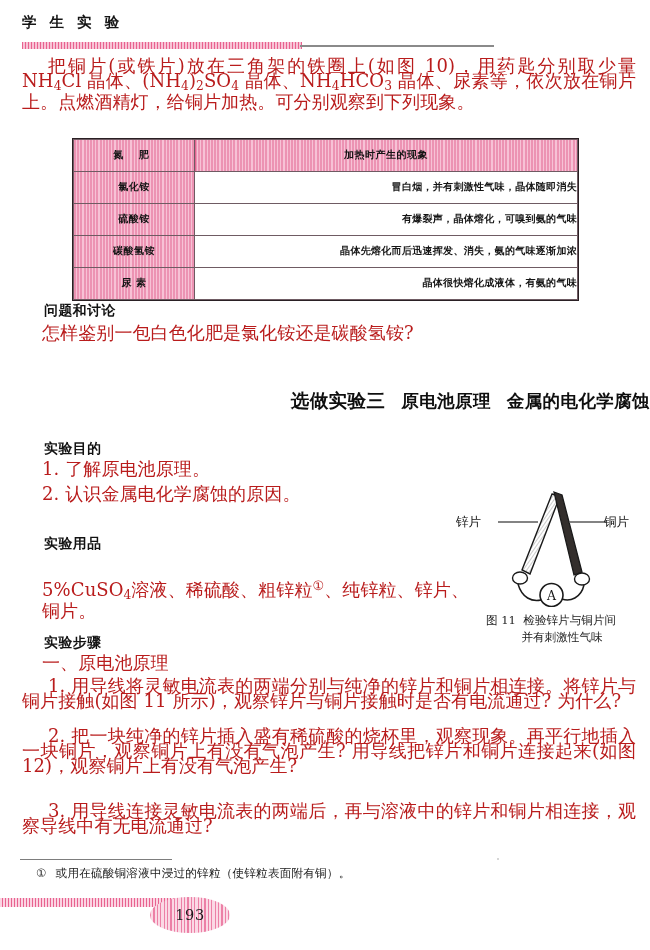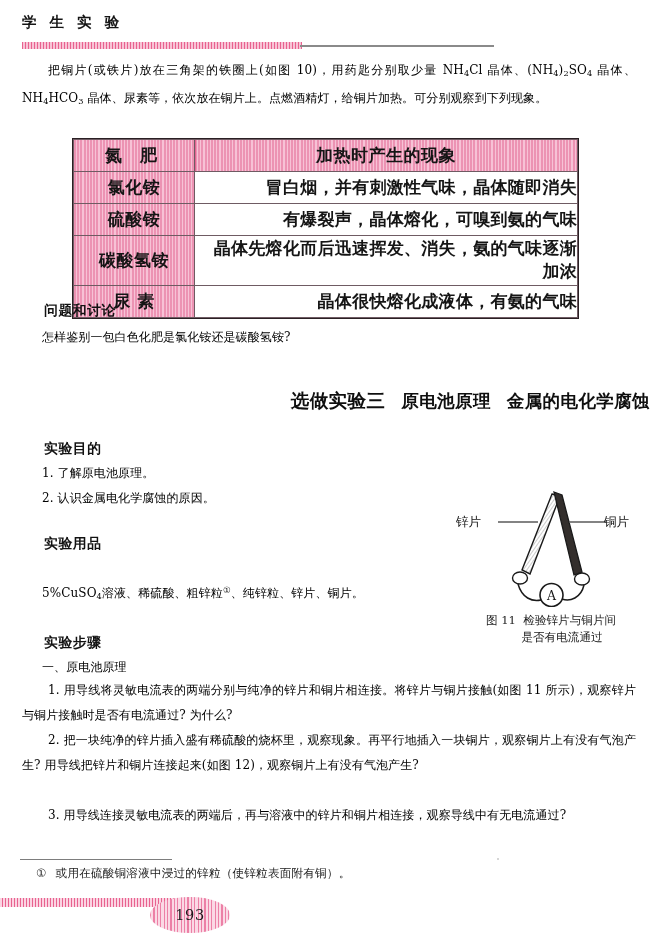--- a/index.html
+++ b/index.html
@@ -51,23 +51,23 @@
     top: 45px;
     width: 194px;
     height: 1.5px;
     background: #8a8a8a;
   }
 
   
   .para {
     position: absolute;
     font-family: "DejaVu Serif", "Liberation Serif", serif;
-    font-size: 12px;
-    line-height: 25px;
-    color: #000000;
+    font-size: 18px;
+    line-height: 15px;
+    color: #b91c1c;
     letter-spacing: 0.1px;
   }
   .p-intro {
     left: 22px;
     top: 58px;
     width: 614px;
     text-indent: 26px;
     text-align: justify;
   }
   sub { font-size: 0.68em; vertical-align: -0.28em; }
@@ -83,21 +83,21 @@
     box-sizing: border-box;
   }
   table.fert {
     border-collapse: collapse;
     width: 100%;
     font-family: "DejaVu Serif", "Liberation Serif", serif;
   }
   table.fert td {
     border: 0.9px solid #6f5b63;
     height: 28px;
-    font-size: 17px;
+    font-size: 10px;
     color: #151515;
     padding: 1px 0 2px 0;
   }
   .pinkcell {
     background-image: repeating-linear-gradient(
       90deg,
       #e06490 0px, #e06490 1.1px,
       #f7c2d6 1.1px, #f7c2d6 3.2px
     );
     background-color: #f0a2c0;
@@ -307,21 +307,21 @@
       <path d="M128,103 C125,116 114,120 106,117" fill="none" stroke="#1a1a1a" stroke-width="1.5"></path>
 
       <circle cx="95.5" cy="113" r="11.5" fill="#ffffff" stroke="#1a1a1a" stroke-width="1.6"></circle>
       <text x="95.5" y="118" text-anchor="middle" font-size="12.5" font-family="DejaVu Serif, Liberation Serif, serif" fill="#141414" id="ammeter-text">A</text>
     </svg>
     <div class="fig-label lbl-zn">锌片</div>
     <div class="fig-label lbl-cu">铜片</div>
   </div>
   <div class="figcap">
     <span>图 11</span>&nbsp;&nbsp;<span>检验锌片与铜片间</span>
-    <span class="cap-l2">是否有电流通过</span>
+    <span class="cap-l2">并有刺激性气味</span>
   </div>
 
   <div class="subhead" style="left:44px; top:634px;">实验步骤</div>
   <div class="para" style="left:42px; top:655px; width:400px;">一、原电池原理</div>
   <div class="para" style="left:22px; top:678px; width:614px; text-indent:26px; text-align:justify;">1. 用导线将灵敏电流表的两端分别与纯净的锌片和铜片相连接。将锌片与铜片接触(如图 11 所示)，观察锌片与铜片接触时是否有电流通过? 为什么?</div>
   <div class="para" style="left:22px; top:728px; width:614px; text-indent:26px; text-align:justify;">2. 把一块纯净的锌片插入盛有稀硫酸的烧杯里，观察现象。再平行地插入一块铜片，观察铜片上有没有气泡产生? 用导线把锌片和铜片连接起来(如图 12)，观察铜片上有没有气泡产生?</div>
   <div class="para" style="left:22px; top:803px; width:614px; text-indent:26px; text-align:justify;">3. 用导线连接灵敏电流表的两端后，再与溶液中的锌片和铜片相连接，观察导线中有无电流通过?</div>
 
   <div class="fn-rule"></div>
   <div class="footnote">

